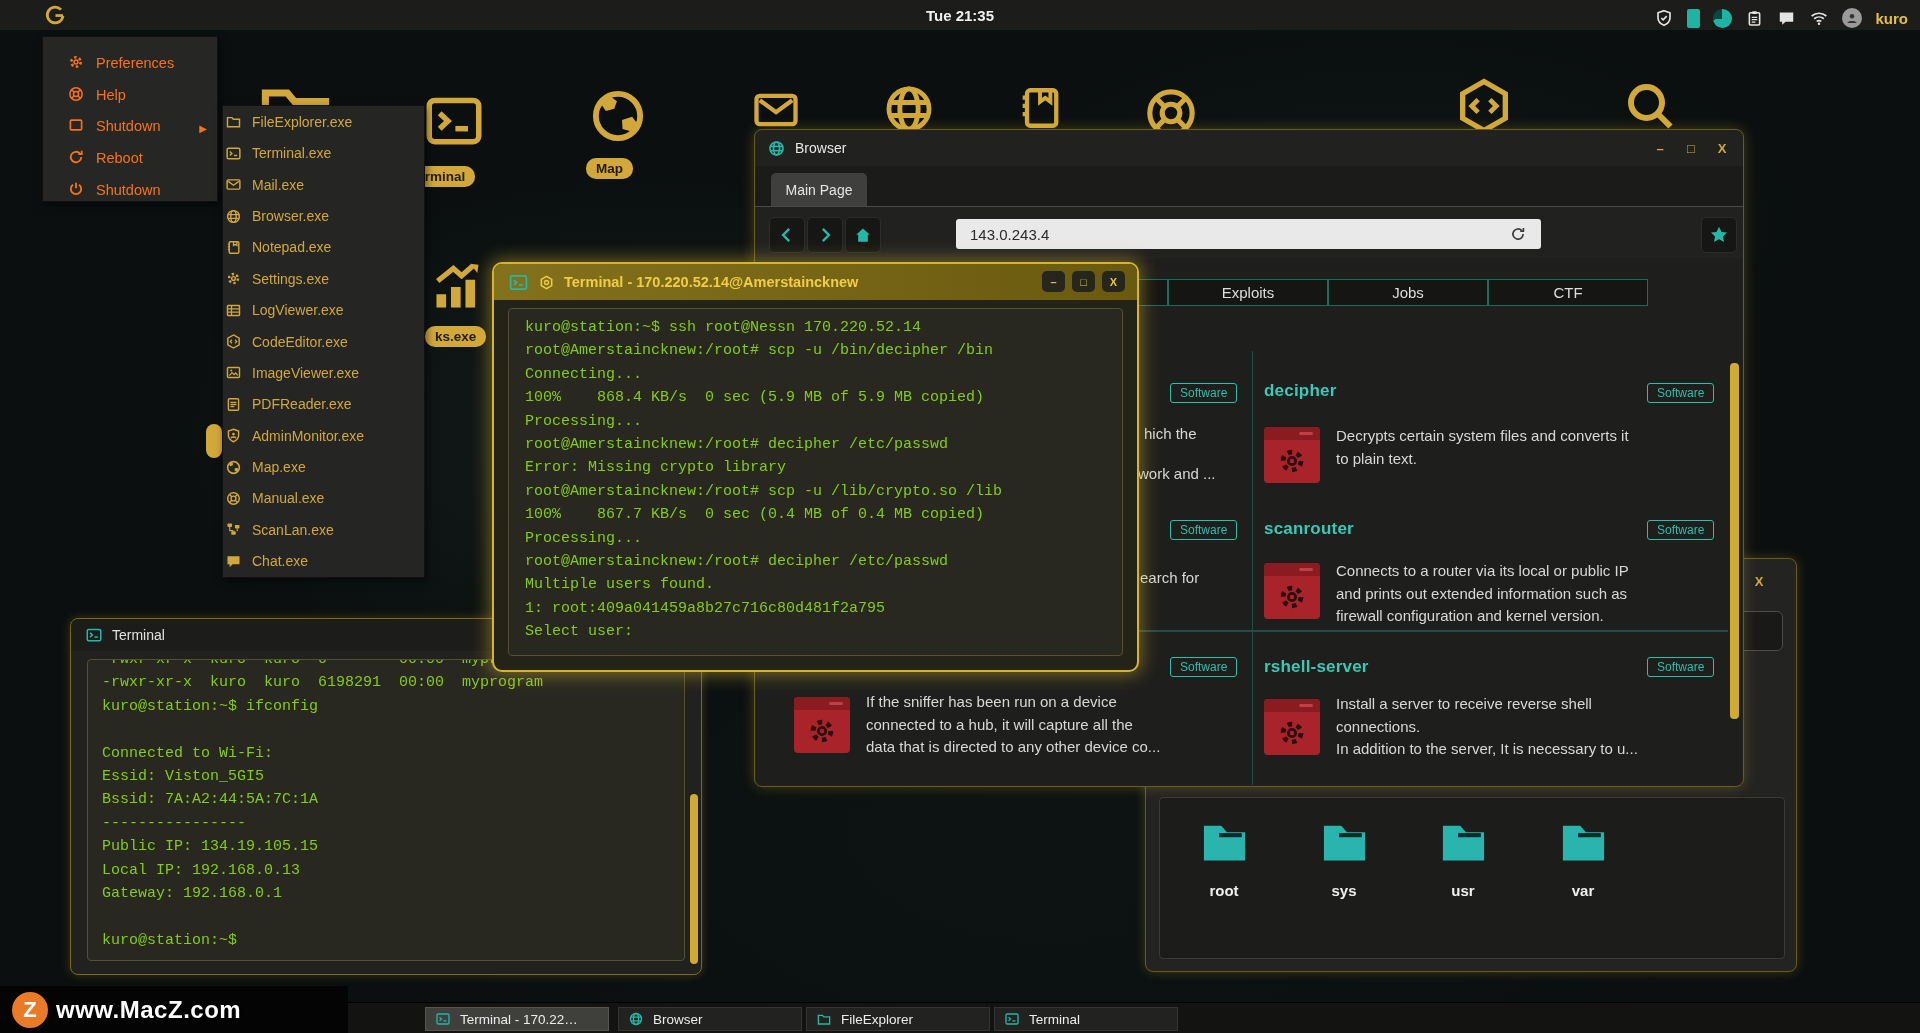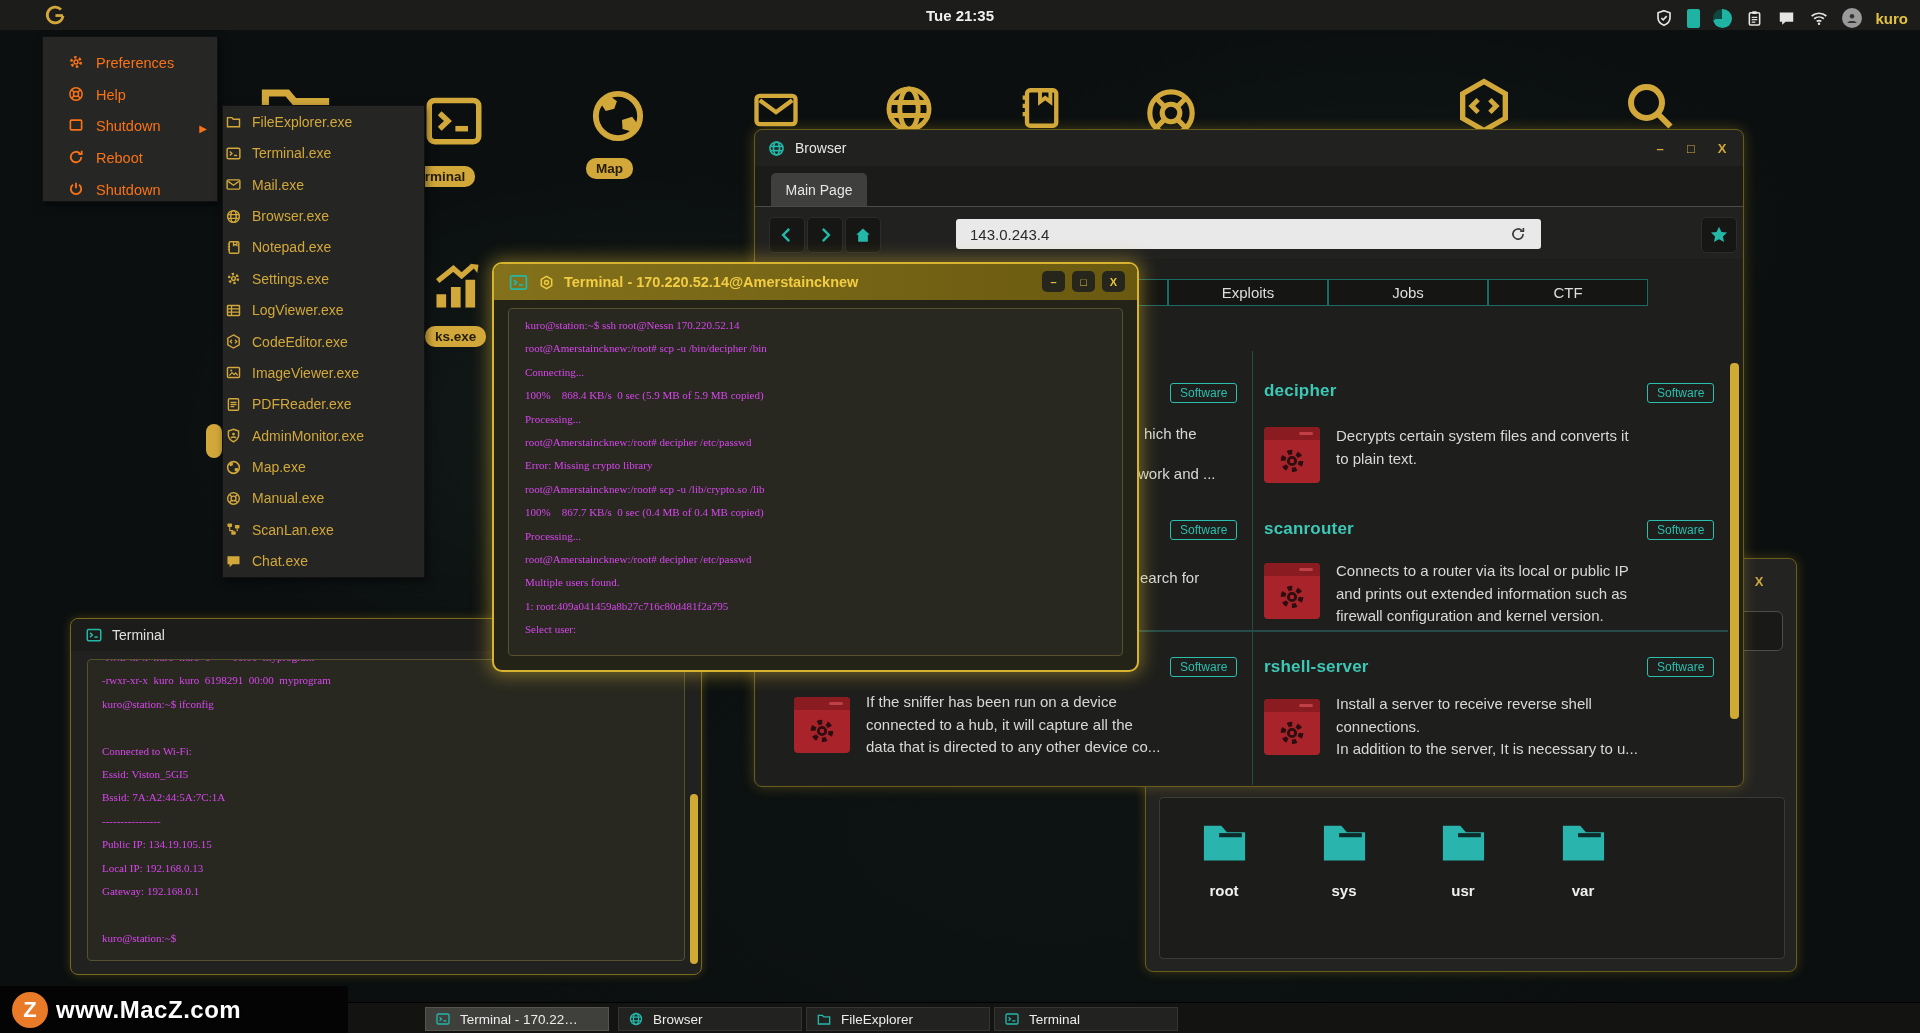--- a/index.html
+++ b/index.html
@@ -67,21 +67,21 @@
 
   
   .ssh{left:492px;top:262px;width:643px;height:406px;background:#232318;border:2px solid #d8b32f;border-radius:10px;box-shadow:0 0 18px 3px rgba(220,185,50,.45);}
   .ssh-title{position:absolute;left:0;top:0;right:0;height:36px;border-radius:8px 8px 0 0;background:linear-gradient(90deg,#83711b,#6a5a10);display:flex;align-items:center;gap:9px;padding-left:14px;box-sizing:border-box;}
   .ssh-title .t{color:#f2cd44;font-size:14.5px;font-weight:bold;}
   .ssh-title svg.term{width:21px;height:21px;}
   .ssh-title svg.nut{width:17px;height:17px;}
   .tbtns{position:absolute;right:12px;top:7px;display:flex;gap:7px;}
   .tbtn{width:23px;height:21px;background:#26261c;border-radius:5px;display:flex;align-items:center;justify-content:center;color:#e8c63c;font-weight:bold;font-size:11px;}
   .console{position:absolute;border:1px solid #55512e;background:#282820;border-radius:4px;overflow:hidden;}
-  .tl{white-space:pre;height:23.4px;font-family:Liberation Serif, serif;font-size:11px;color:#d946ef;}
+  .tl{white-space:pre;height:23.4px;font-family:Liberation Mono, monospace;font-size:15px;color:#84cc16;}
   .lterm{left:70px;top:618px;width:630px;height:355px;background:#21211f;border:1px solid #7a681c;border-radius:8px;box-shadow:0 0 10px rgba(212,175,53,.25);}
   .lterm-title{position:absolute;left:0;top:0;right:0;height:32px;background:#1c1c1a;border-radius:8px 8px 0 0;display:flex;align-items:center;gap:9px;padding-left:14px;box-sizing:border-box;}
   .lterm-title .t{color:#e0e0e0;font-size:14px;}
   .lterm-title svg{width:18px;height:18px;}
 
   
   .fx{left:1145px;top:558px;width:650px;height:412px;background:#232321;border:1px solid #6b5b1a;border-radius:8px;box-shadow:0 0 12px rgba(214,178,48,.25);}
   .fx-search{position:absolute;left:455px;top:52px;width:180px;height:38px;border:1px solid #4c4c48;background:#191917;border-radius:6px;}
   .fx-panel{position:absolute;left:13px;top:238px;width:624px;height:160px;border:1px solid #3a3a36;background:#1c1c1a;border-radius:4px;}
   .folder{position:absolute;width:55px;height:52px;}

